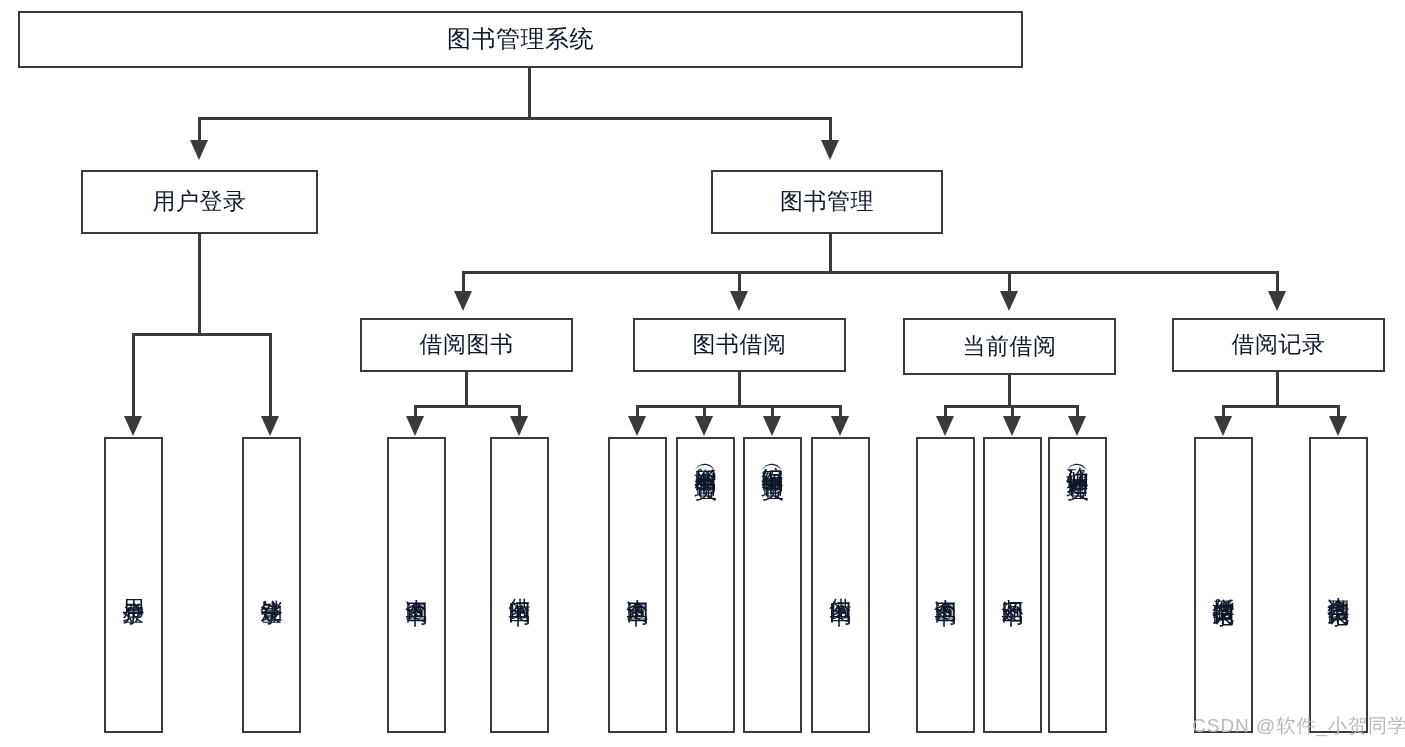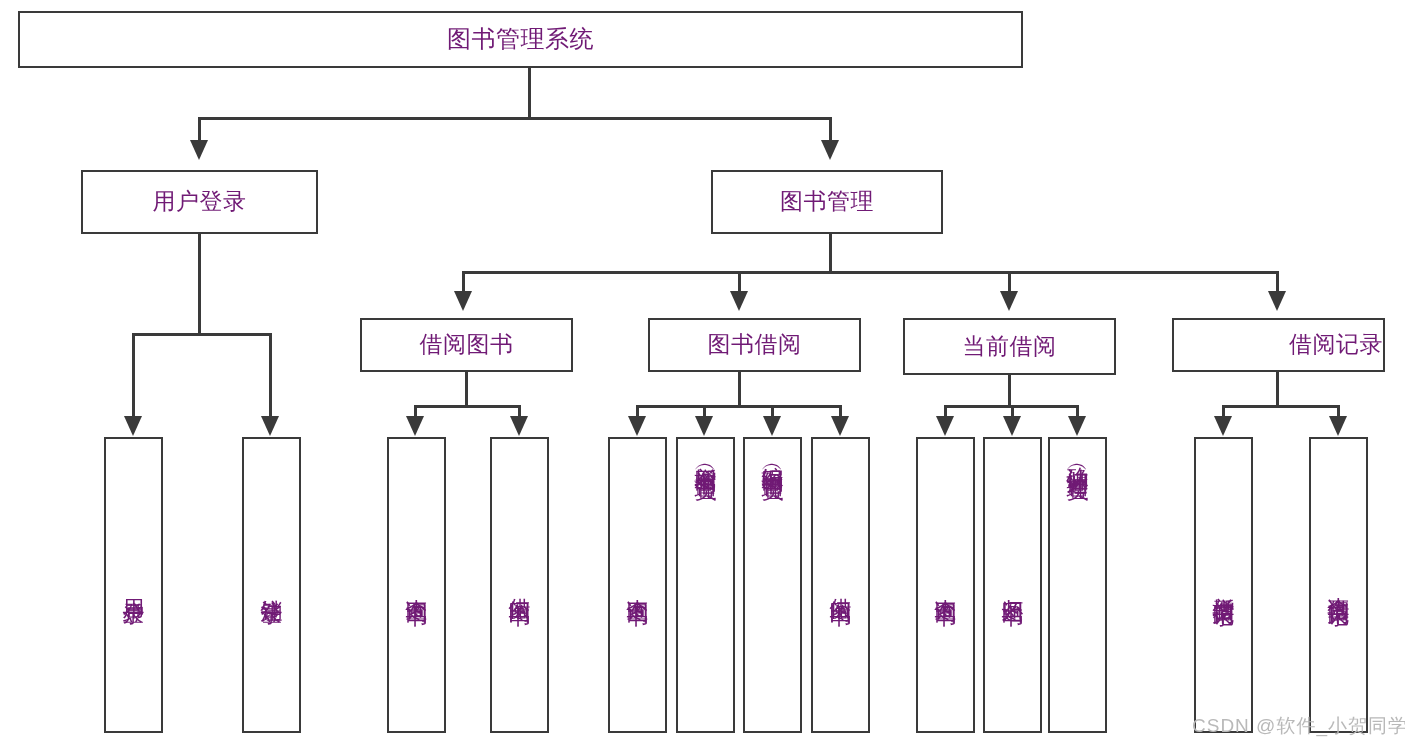--- a/index.html
+++ b/index.html
@@ -12,21 +12,21 @@
 
   
   .node{
     position:absolute;
     box-sizing:border-box;
     background:#ffffff;
     border:2px solid #3a3a3a;
     display:flex;
     align-items:center;
     justify-content:center;
-    color:#701a75;
+    color:#0f172a;
     z-index:3;
   }
   .node .label{
     display:block;
     line-height:1.18;
     letter-spacing:0.5px;
     white-space:nowrap;
   }
 
   
@@ -114,27 +114,27 @@
   <div class="conn vline" style="left:1008px;top:271px;width:3px;height:22px;"></div>
   <div class="conn vline" style="left:1276px;top:271px;width:3px;height:22px;"></div>
   <div class="arrow" style="left:454px;top:291px;"></div>
   <div class="arrow" style="left:730px;top:291px;"></div>
   <div class="arrow" style="left:1000px;top:291px;"></div>
   <div class="arrow" style="left:1268px;top:291px;"></div>
 
   <div class="node h" style="left:360px;top:318px;width:213px;height:54px;">
     <span class="label">借阅图书</span>
   </div>
-  <div class="node h" style="left:648px;top:318px;width:213px;height:54px;">
+  <div class="node h" style="left:633px;top:318px;width:213px;height:54px;">
     <span class="label">图书借阅</span>
   </div>
   <div class="node h" style="left:903px;top:318px;width:213px;height:57px;">
     <span class="label">当前借阅</span>
   </div>
-  <div class="node h" style="left:1172px;top:318px;width:213px;height:54px;justify-content:flex-end;">
+  <div class="node h" style="left:1172px;top:318px;width:213px;height:54px;">
     <span class="label">借阅记录</span>
   </div>
 
   <div class="conn vline" style="left:465px;top:372px;width:3px;height:35px;"></div>
   <div class="conn hline" style="left:414px;top:405px;width:107px;height:3px;"></div>
   <div class="conn vline" style="left:414px;top:405px;width:3px;height:13px;"></div>
   <div class="conn vline" style="left:518px;top:405px;width:3px;height:13px;"></div>
   <div class="arrow" style="left:406px;top:416px;"></div>
   <div class="arrow" style="left:510px;top:416px;"></div>
 

